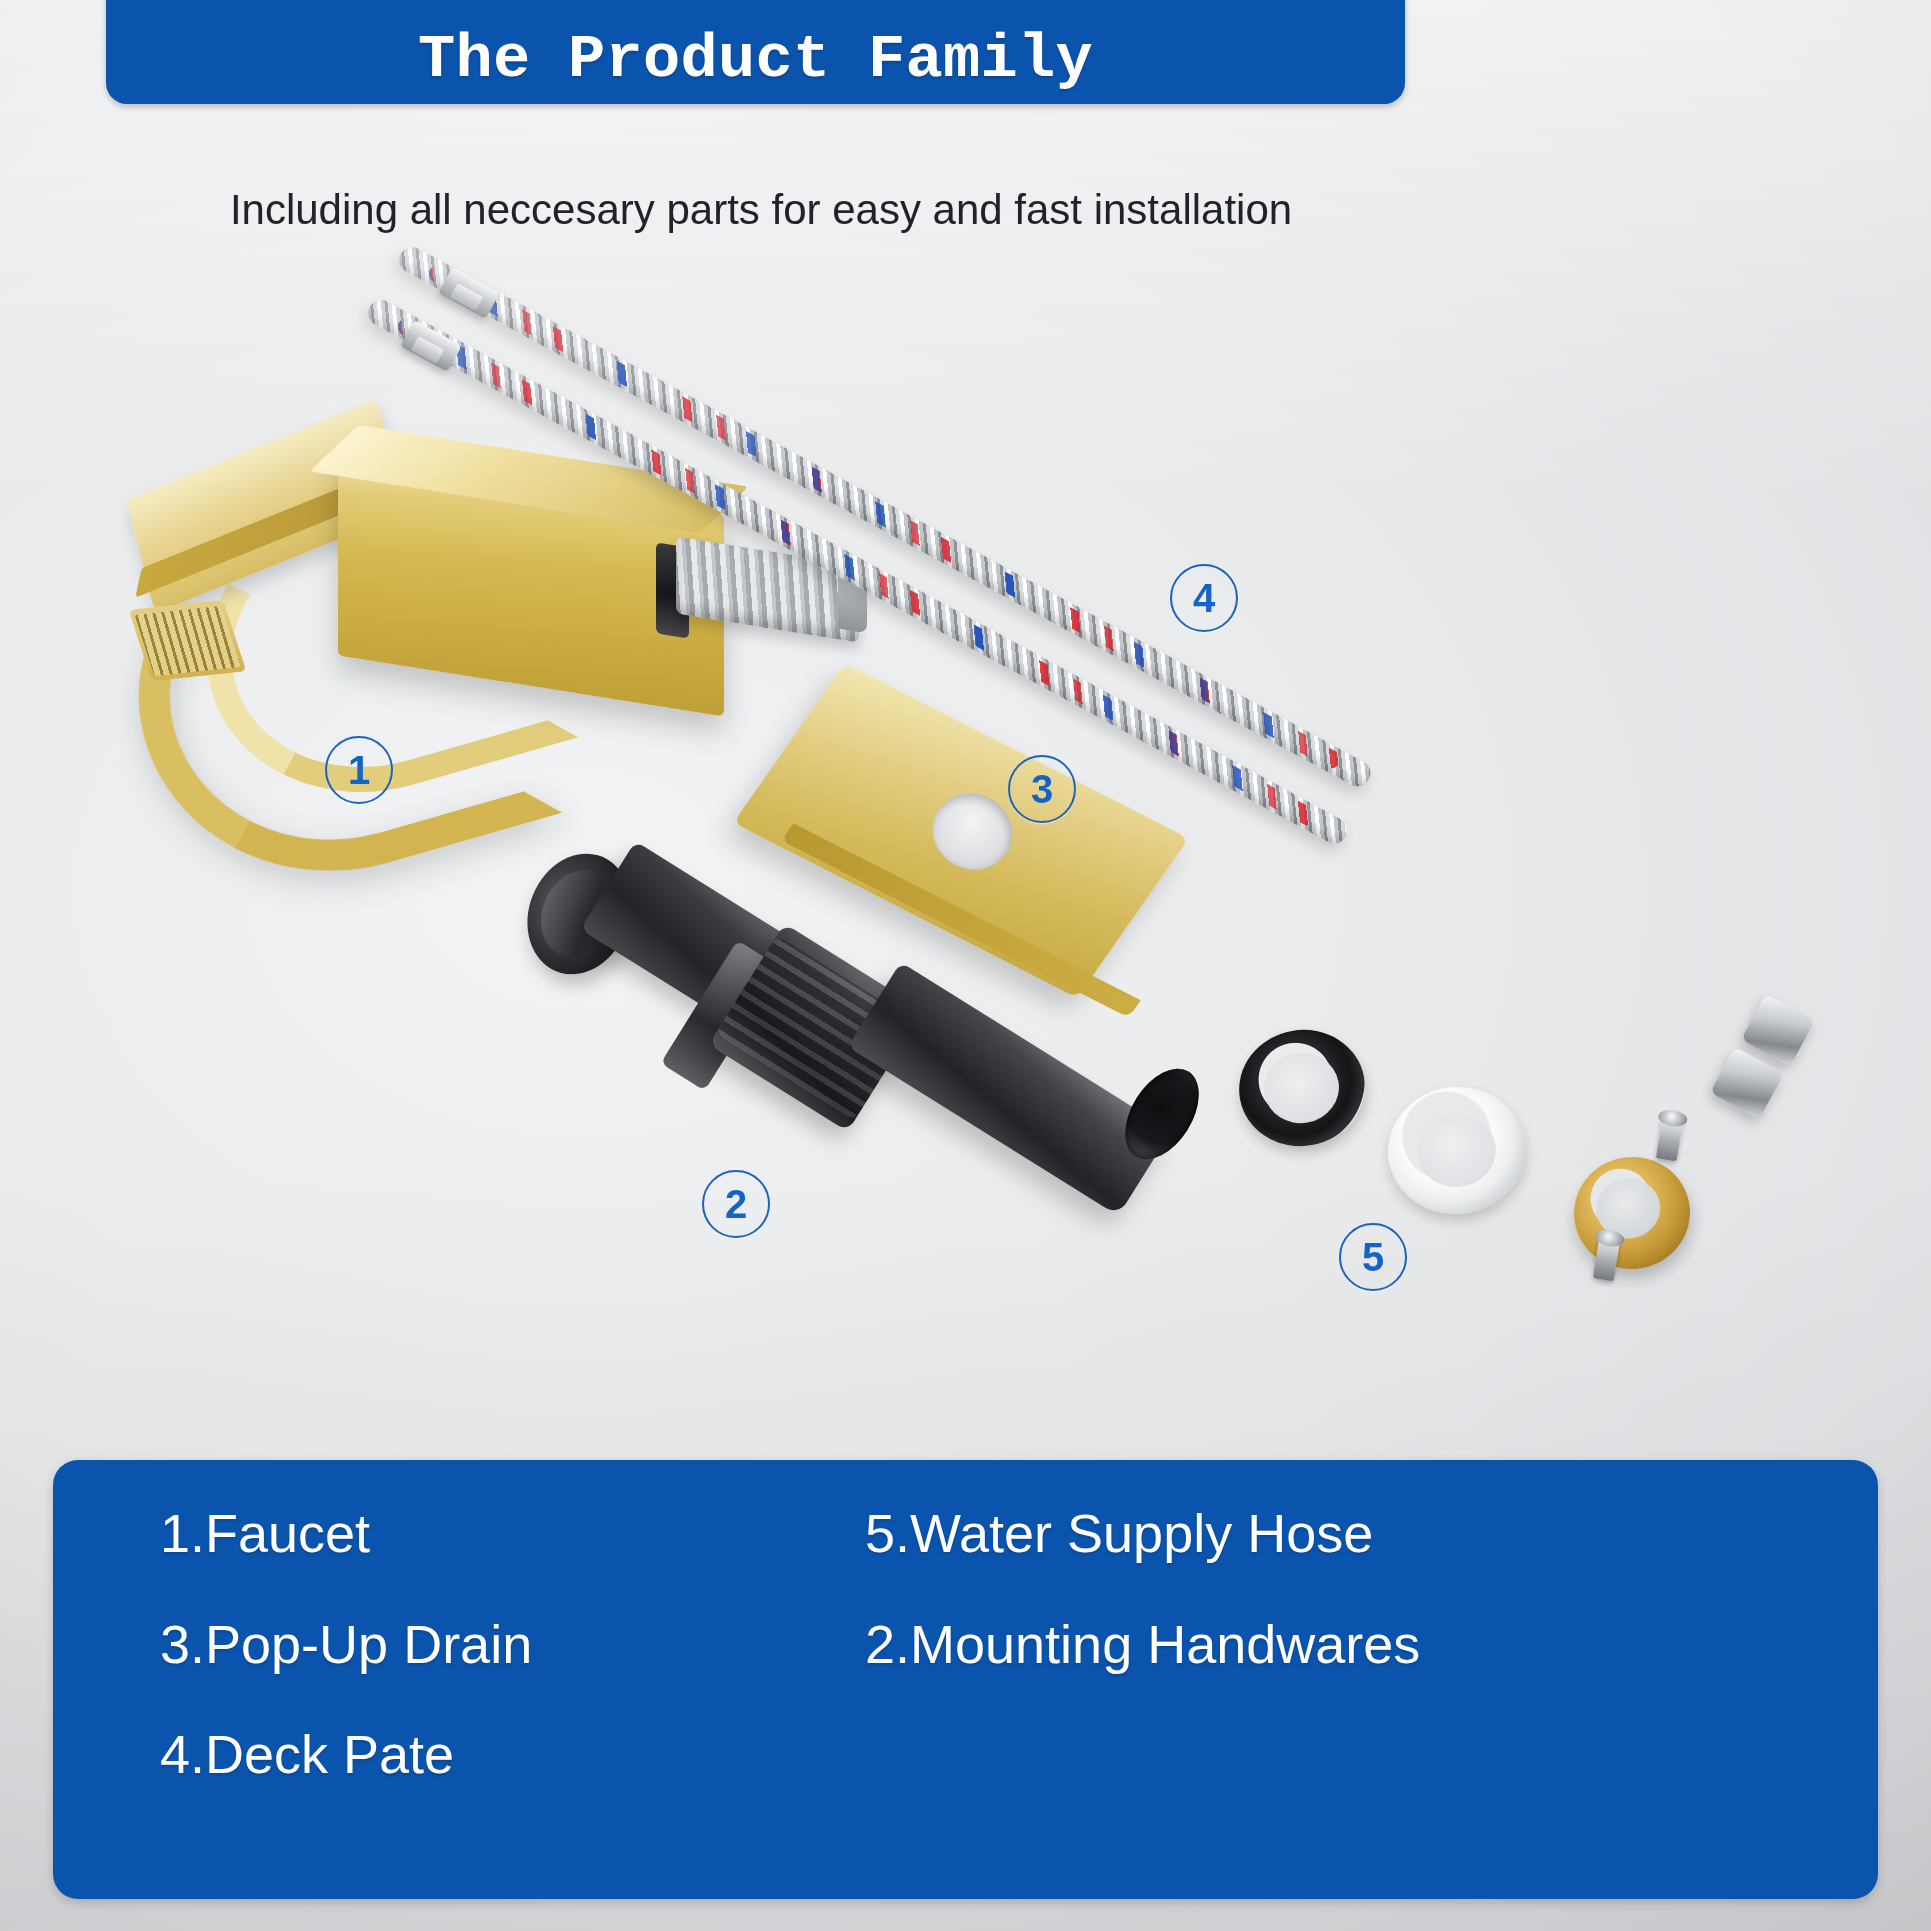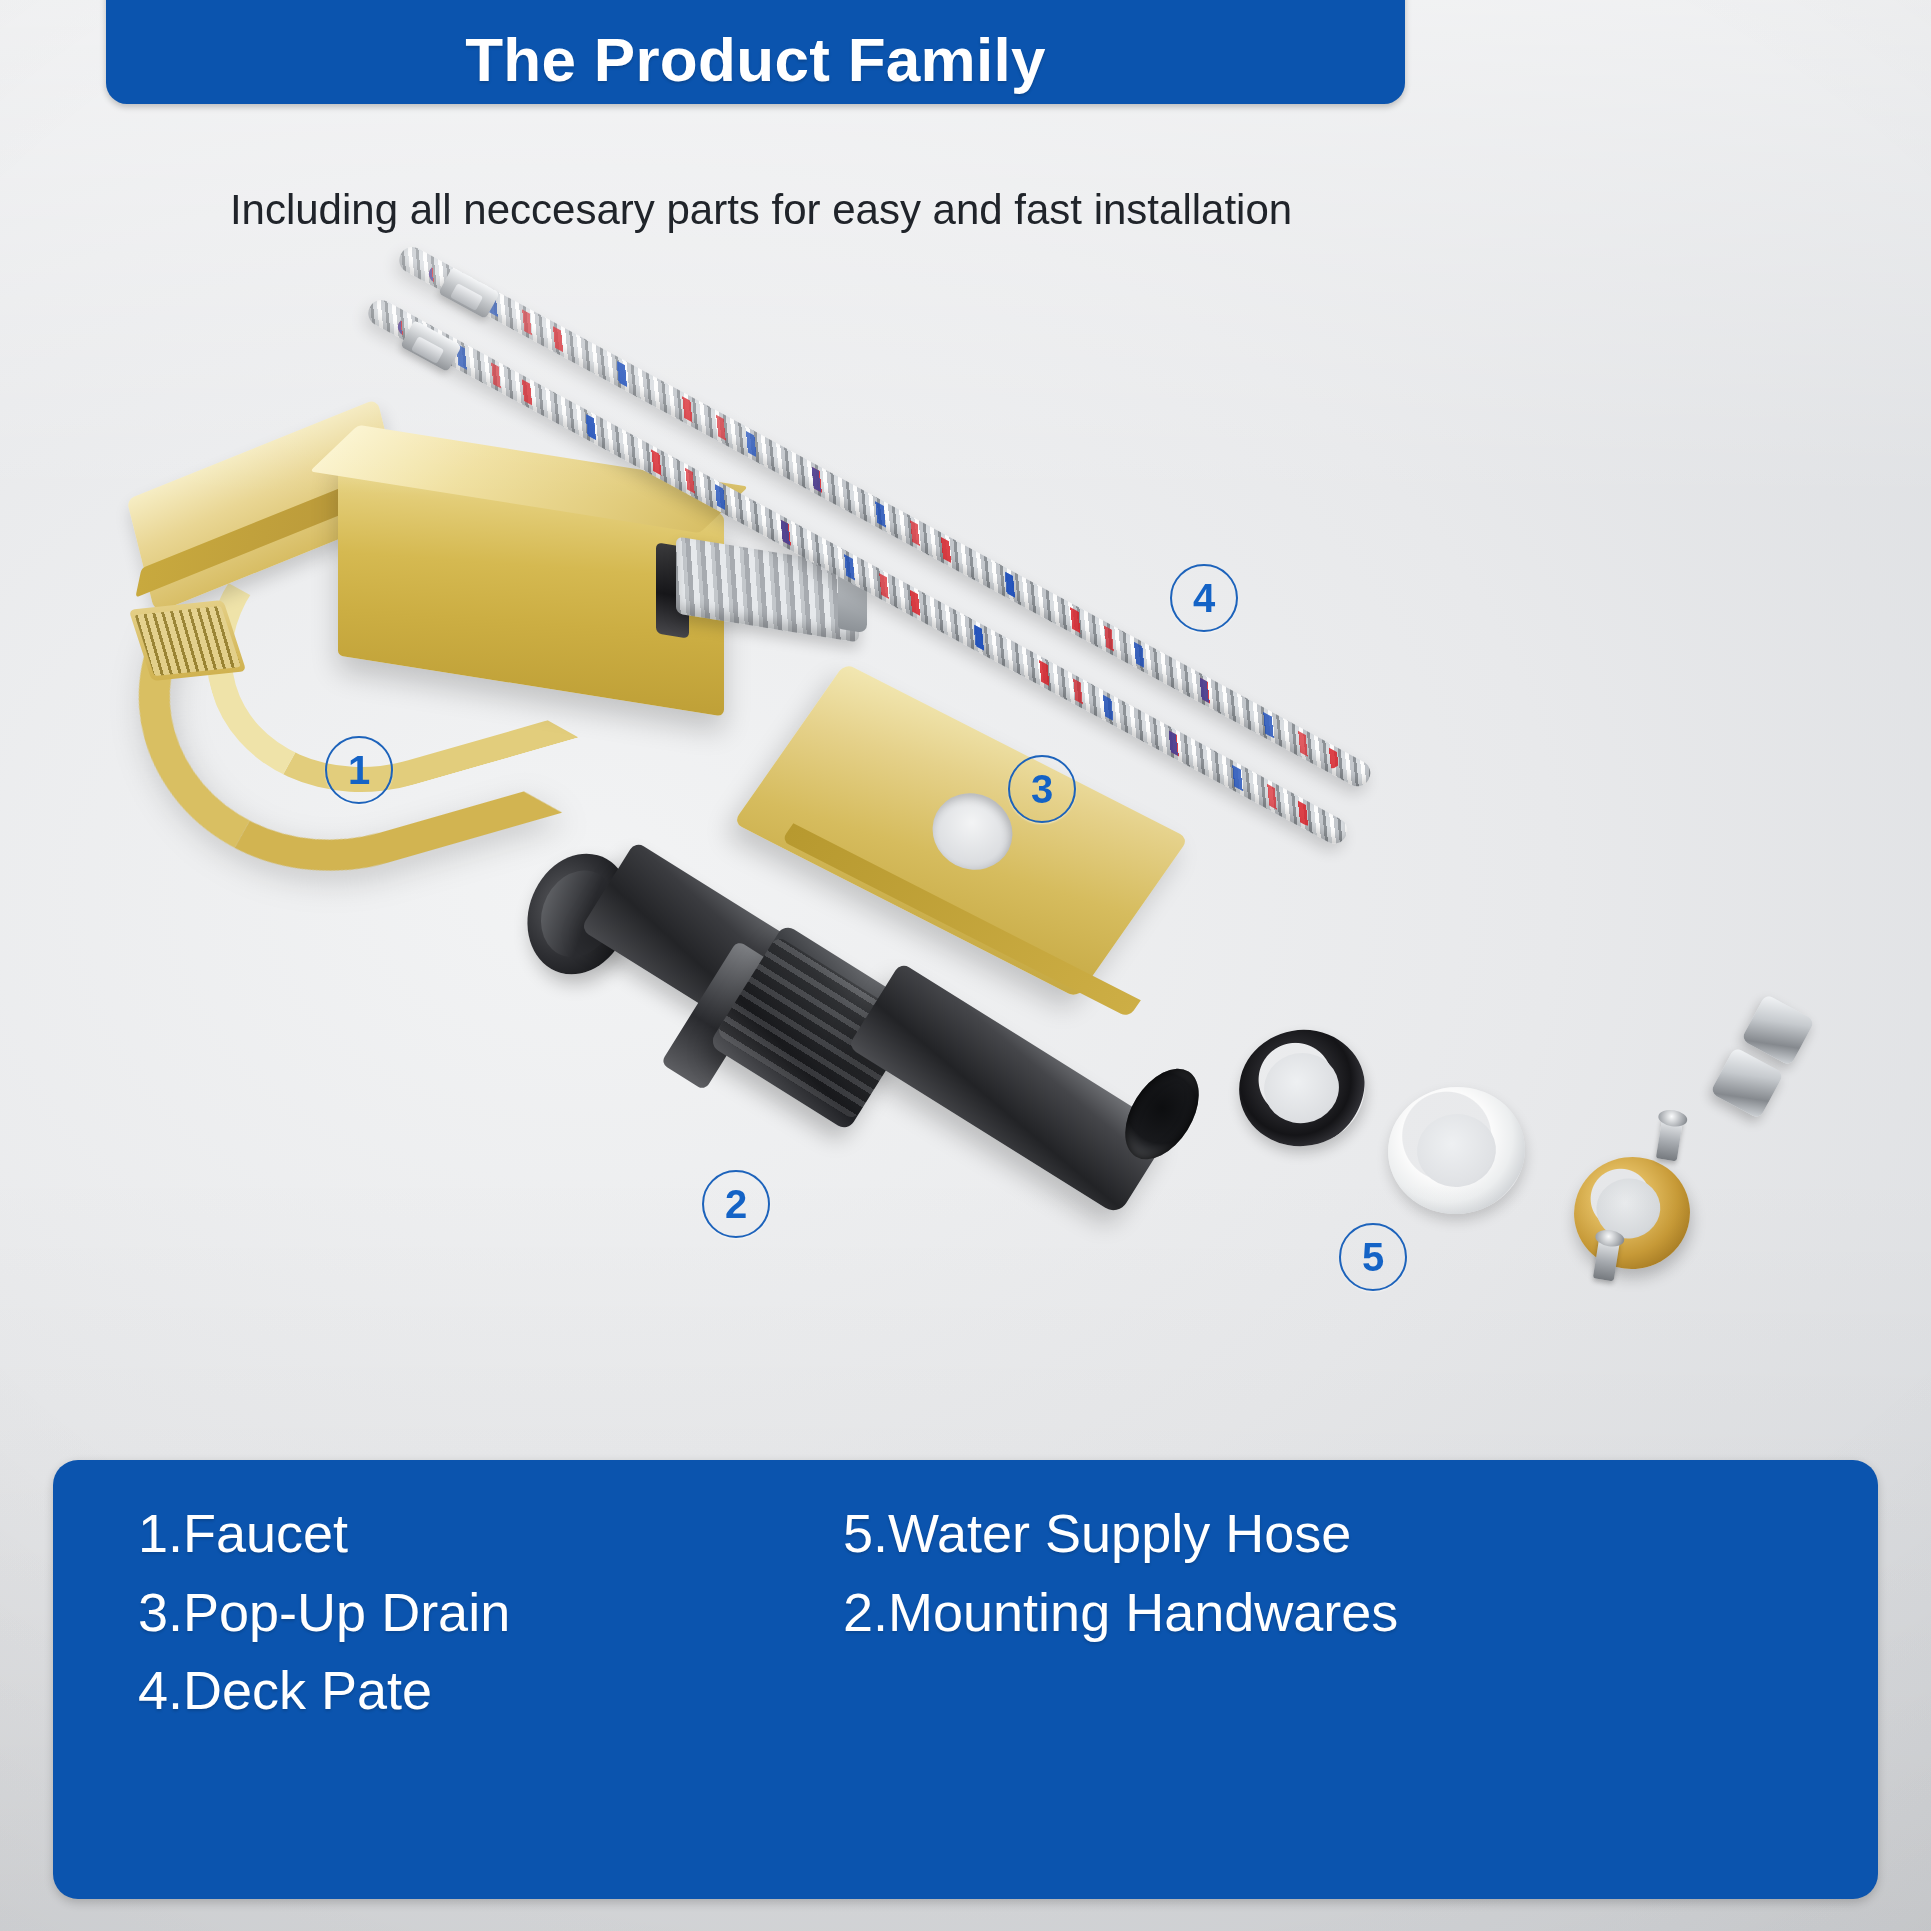--- a/index.html
+++ b/index.html
@@ -32,21 +32,21 @@
   .header-bar{
     position:absolute;left:106px;top:-68px;width:1299px;height:172px;
     background:#0b54ae;
     border-radius:0 0 21px 21px;
     box-shadow:0 2.9px 6.8px rgba(0,0,0,.22);
     display:flex;align-items:flex-end;justify-content:center;
     padding-bottom:13.5px;box-sizing:border-box;
   }
   .header-title{
     color:#ffffff;font-size:62px;font-weight:bold;letter-spacing:0.3px;
-    font-family:Liberation Sans, sans-serif;
+    font-family:Liberation Mono, monospace;
     text-shadow:0 1.9px 2.9px rgba(0,0,0,.18);
     white-space:nowrap;line-height:1;text-align:right;
   }
   .subtitle{
     position:absolute;left:8px;top:172px;width:1506px;height:75px;
     display:flex;align-items:center;justify-content:center;
     color:#20242a;font-size:42px;line-height:1;white-space:nowrap;
   }
 
   
@@ -60,21 +60,21 @@
 
   
   .legend-box{
     position:absolute;left:53px;top:1460px;width:1825px;height:439px;
     background:#0b54ae;border-radius:25px;
     box-shadow:0 3.9px 9.7px rgba(0,0,0,.18);
     padding:42px 0 0 0;box-sizing:border-box;
   }
   .legend-grid{
     display:grid;grid-template-columns:705px 1fr;
-    row-gap:15px;padding-left:85px;box-sizing:border-box;
+    row-gap:47px;padding-left:107px;box-sizing:border-box;
   }
   .legend-item{
     color:#ffffff;font-size:54px;line-height:1.18;white-space:nowrap;
     text-shadow:0 1.9px 2.9px rgba(0,0,0,.16);
   }
   .legend-item.blank{visibility:hidden;}
 
   
   .part{position:absolute;}
 

